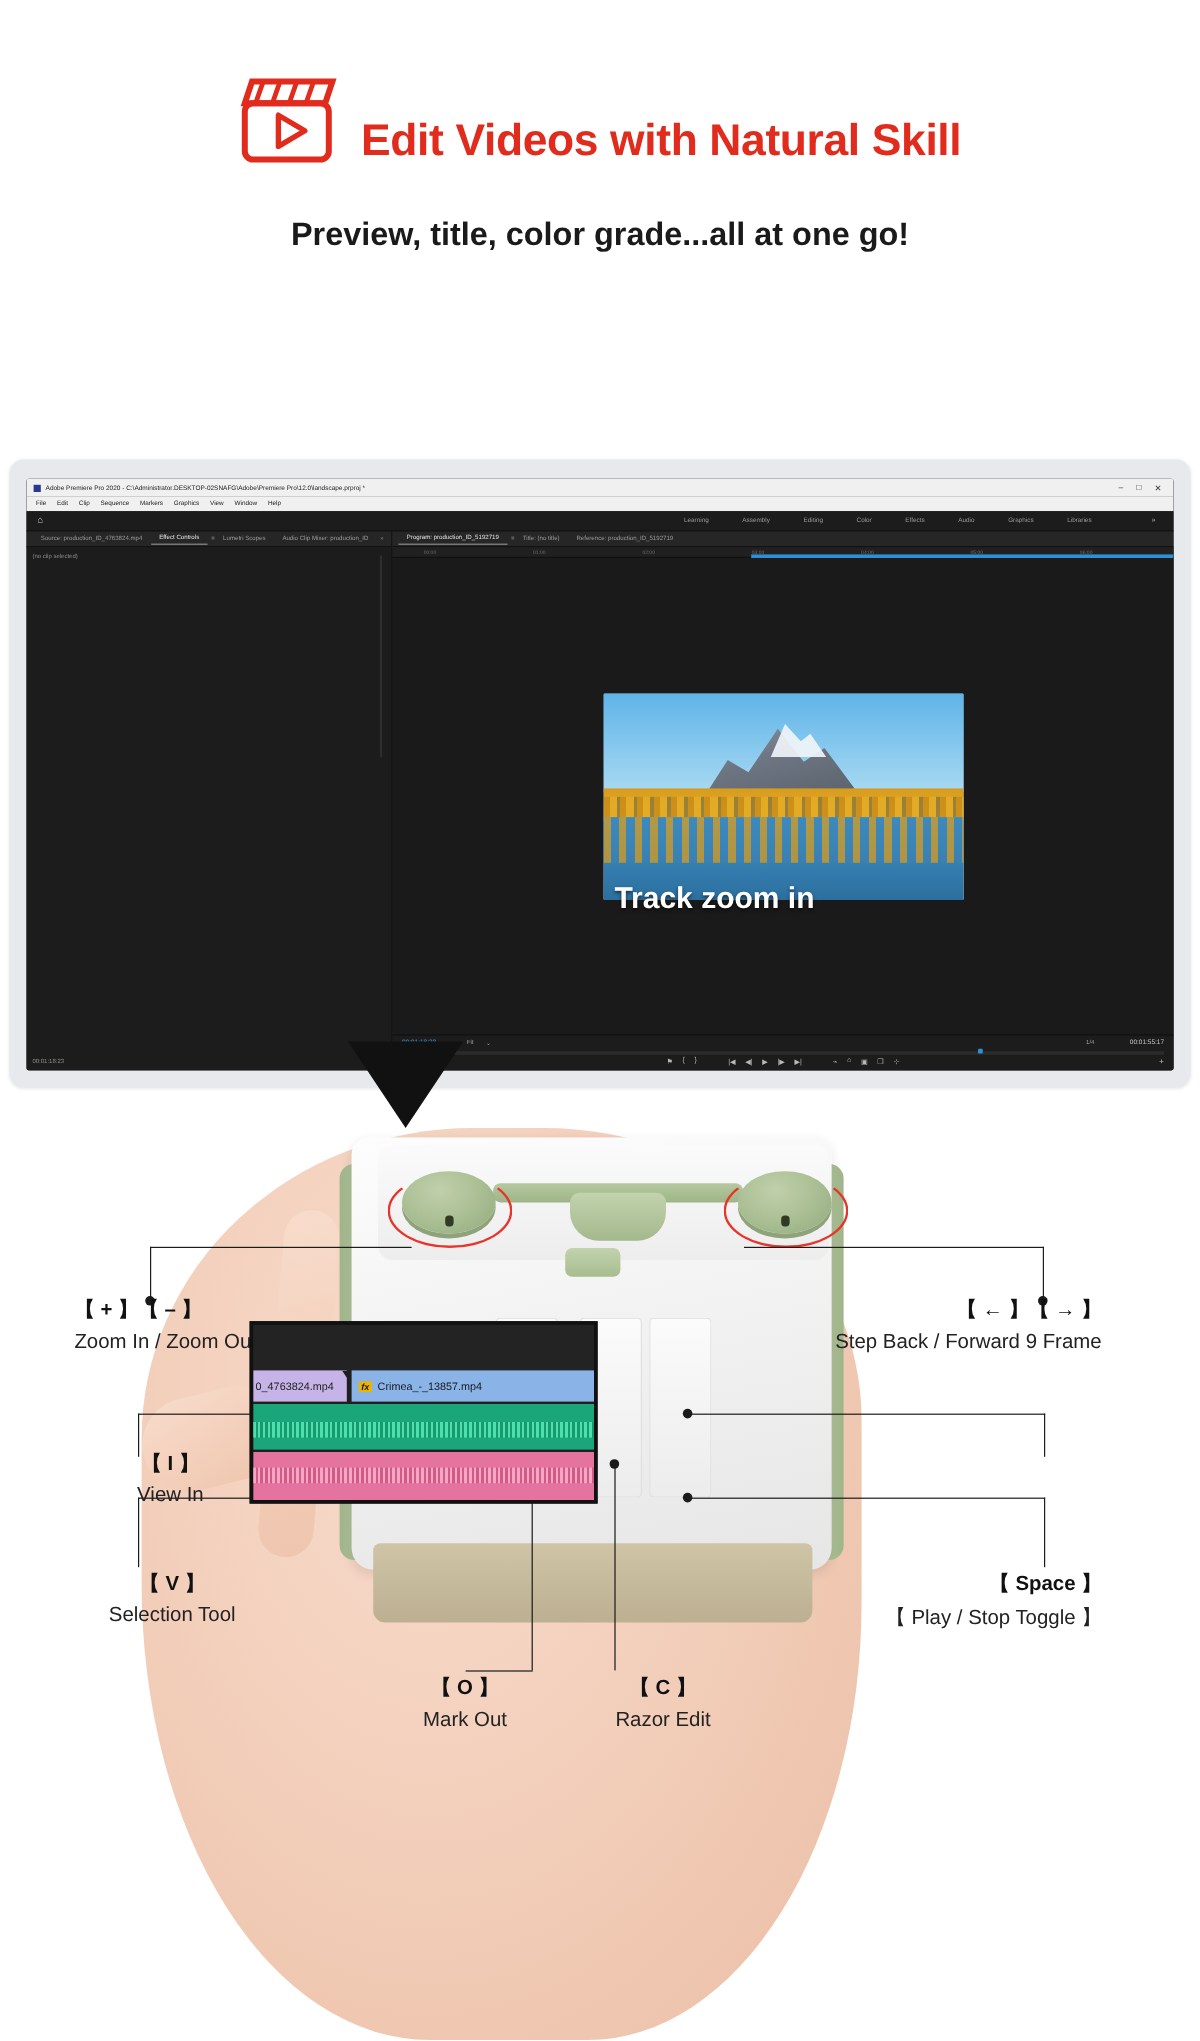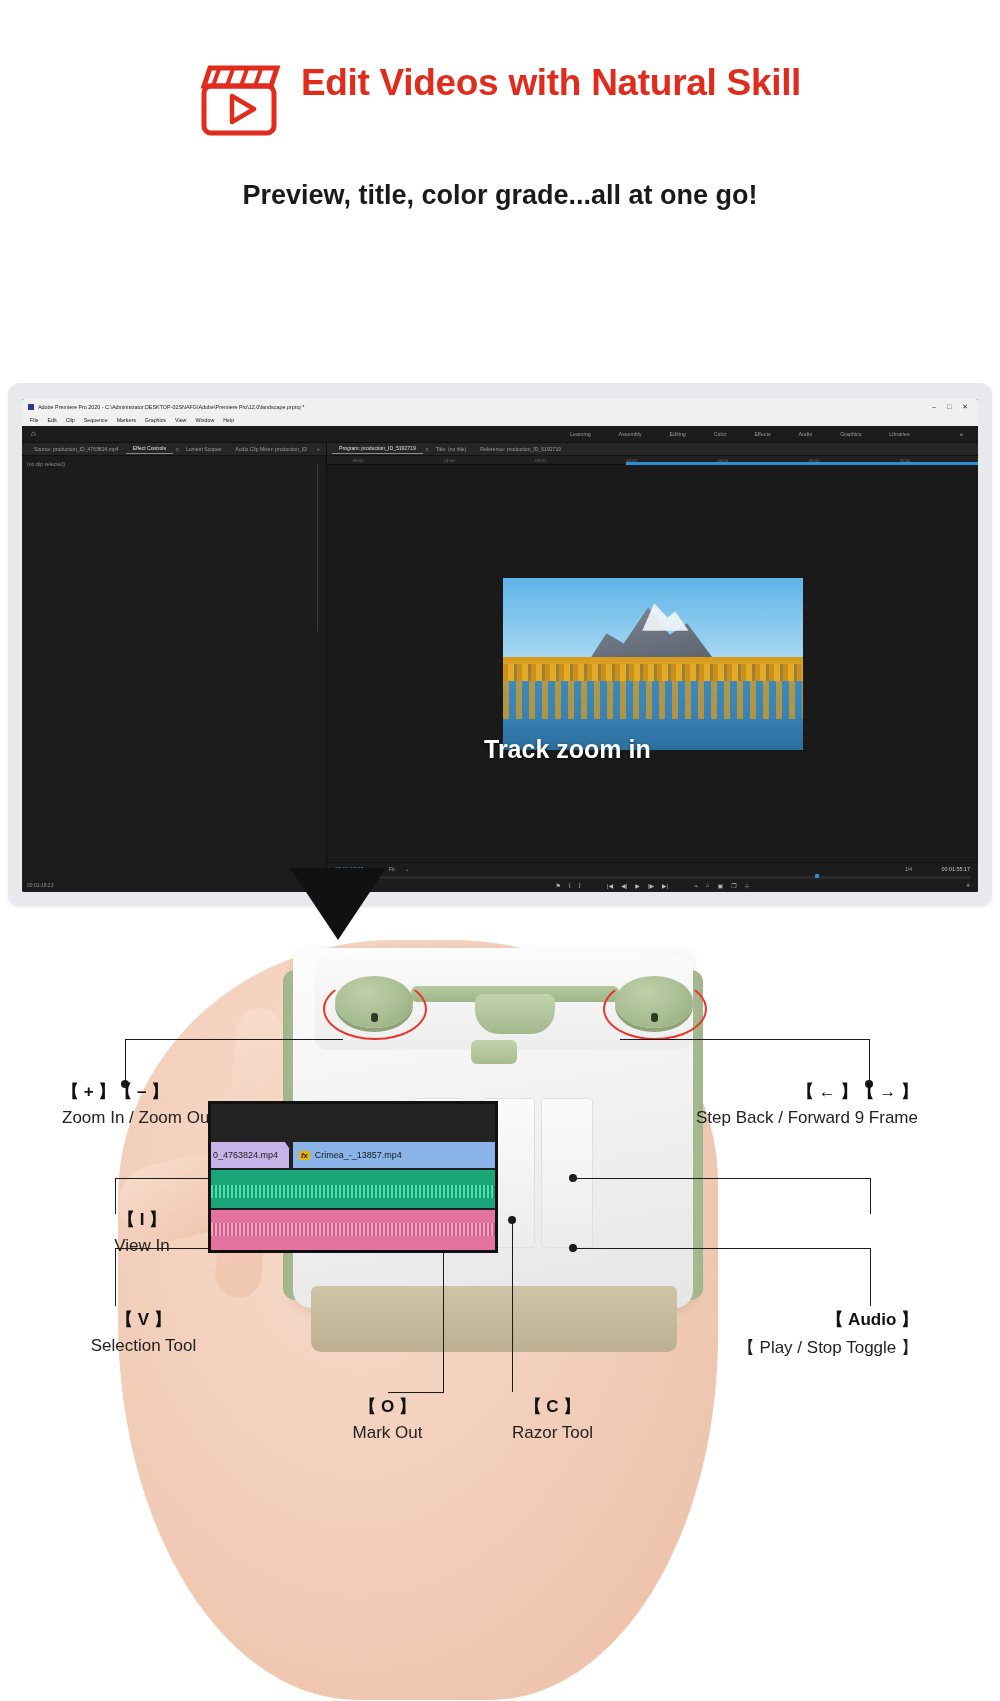--- a/index.html
+++ b/index.html
@@ -7,21 +7,21 @@
   body {
     width: 1000px; height: 1701px;
     background: #ffffff;
     font-family: "Liberation Sans", sans-serif;
     overflow: hidden; position: relative;
   }
 
   
   .hero { padding-top: 62px; text-align: center; }
   .hero-title-row {
-    display: flex; align-items: flex-start; justify-content: center; gap: 18px;
+    display: flex; align-items: flex-end; justify-content: center; gap: 18px;
   }
   .clapper { width: 84px; height: 76px; position: relative; flex: 0 0 auto; }
   .hero-title {
     font-size: 37px; font-weight: bold; color: #E02B1D; letter-spacing: -.3px;
     white-space: nowrap;
   }
   .hero-sub {
     margin-top: 42px; font-size: 27px; font-weight: bold; color: #1a1a1a;
   }
   .hero-body {
@@ -400,21 +400,21 @@
       <span>Crimea_-_13857.mp4</span>
     </span>
     <span class="co-green">
         <span class="wav"></span>
       </span>
     <span class="co-pink">
         <span class="wav"></span>
       </span>
   </div>
 </div>
-<div class="co-track-label" style="position:absolute;left:484px;top:735px;">Track zoom in</div>
+<div class="co-track-label" style="position:absolute;left:512px;top:735px;">Track zoom in</div>
 <div class="co-pointer"></div>
 
 <div class="keypad-area">
 
   <div class="hand"></div>
   <div class="finger" style="left:226px;top:78px;width:46px;height:290px;transform:rotate(5deg);"></div>
   <div class="finger" style="left:118px;top:230px;width:120px;height:78px;transform:rotate(-14deg);"></div>
   <div class="finger" style="left:560px;top:120px;width:60px;height:300px;transform:rotate(-6deg);opacity:.75;"></div>
 
   <div class="device">
@@ -487,26 +487,26 @@
     <div class="ann-desc">View In</div>
   </div>
 
 
   <div class="ann center" style="left:46px; top:378px; width:195px;">
     <div class="ann-key">【 V 】</div>
     <div class="ann-desc">Selection Tool</div>
   </div>
 
   <div class="ann right" style="right:82px; top:378px; width:330px;">
-    <div class="ann-key">【 Audio 】</div>
+    <div class="ann-key">【 Space 】</div>
     <div class="ann-desc">【 Play / Stop Toggle 】</div>
   </div>
 
   <div class="ann center" style="left:300px; top:465px; width:175px;">
     <div class="ann-key">【 O 】</div>
     <div class="ann-desc">Mark Out</div>
   </div>
 
   <div class="ann center" style="left:465px; top:465px; width:175px;">
     <div class="ann-key">【 C 】</div>
-    <div class="ann-desc">Razor Tool</div>
+    <div class="ann-desc">Razor Edit</div>
   </div>
 </div>
 
 </body></html>

